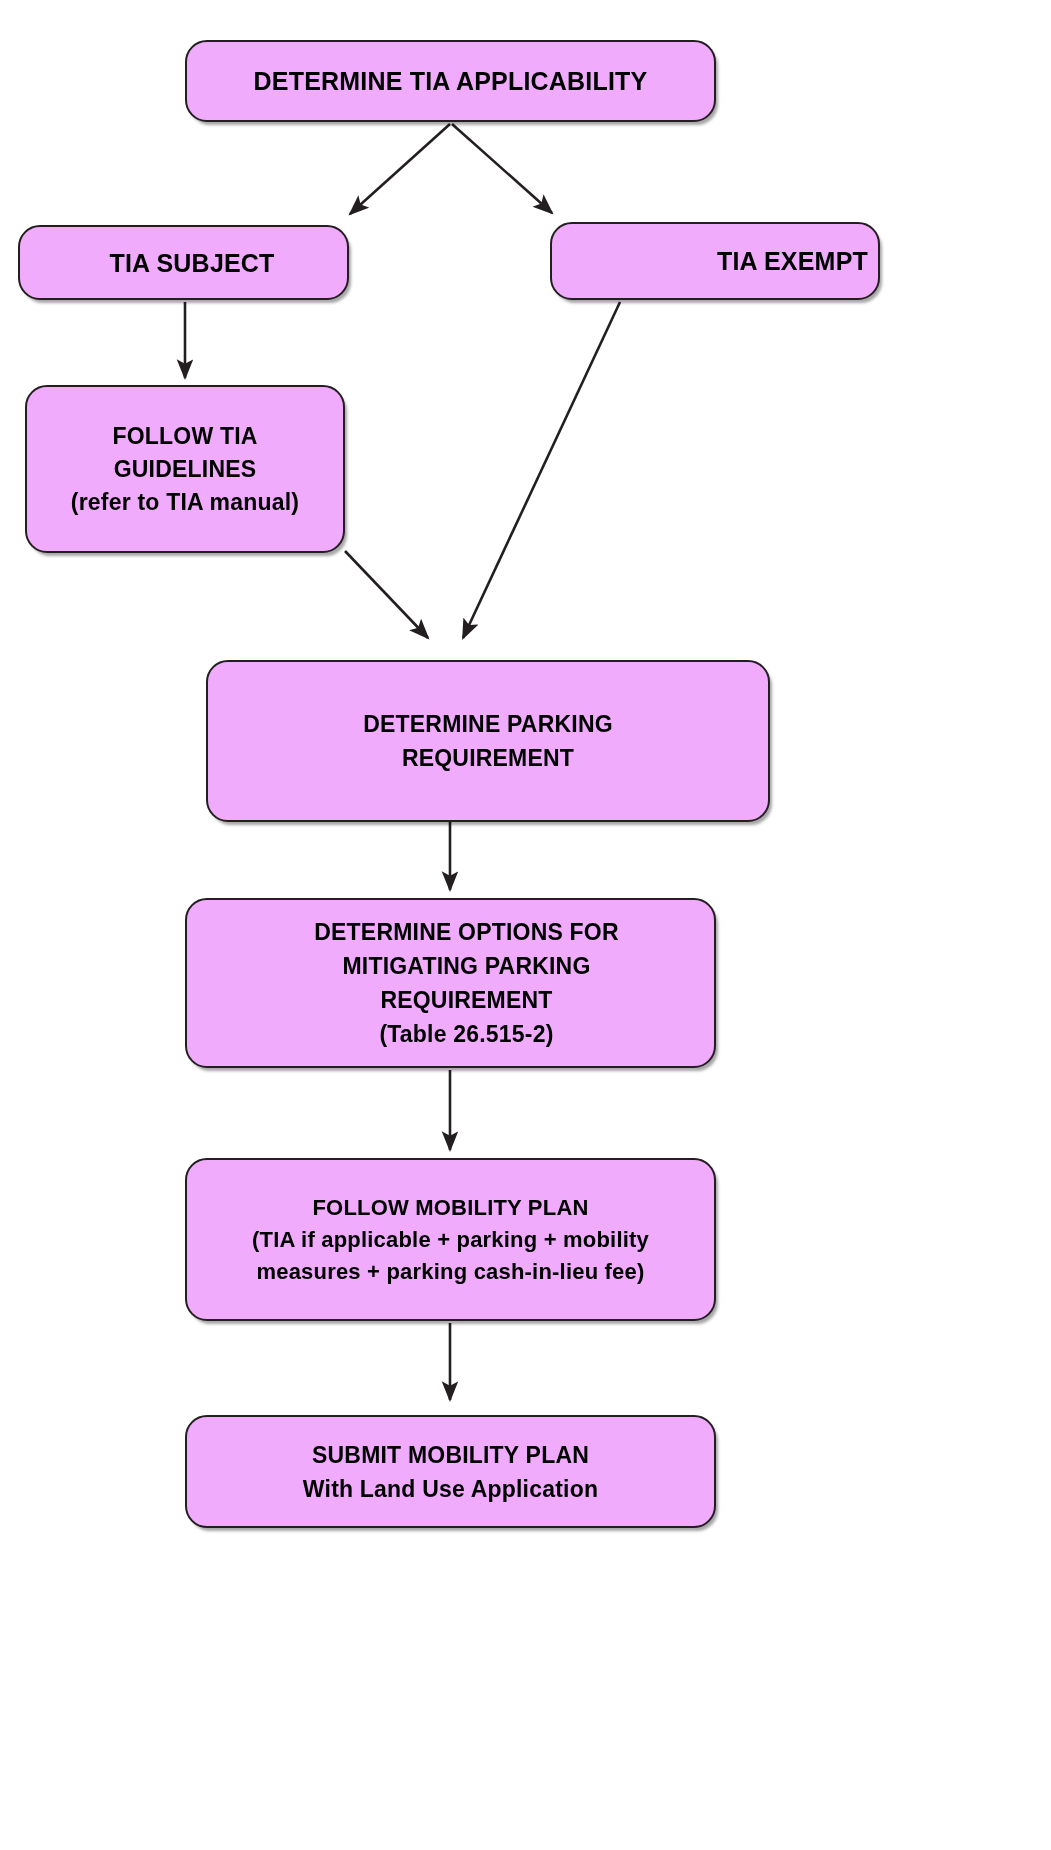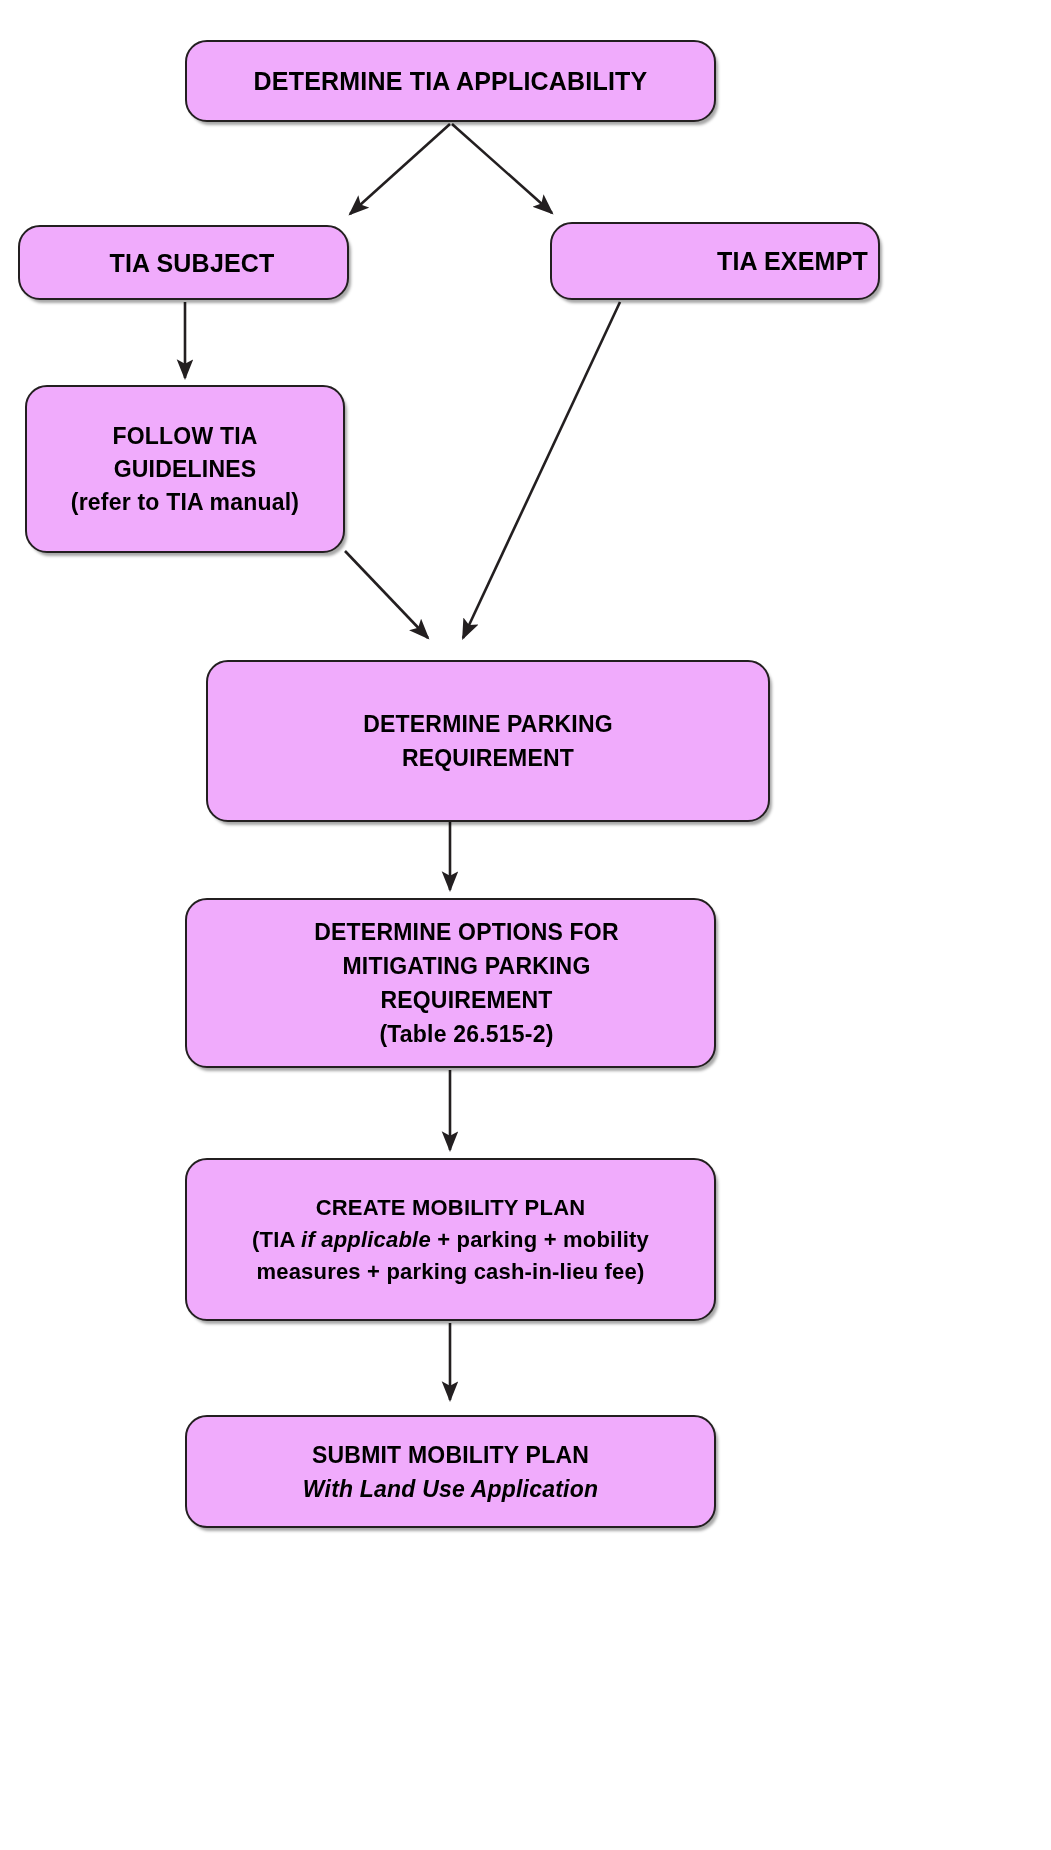--- a/index.html
+++ b/index.html
@@ -52,21 +52,20 @@
     box-sizing: border-box;
   }
   .node .ln {
     display: block;
     white-space: nowrap;
   }
   .node .ln.wrap {
     white-space: normal;
   }
   .ital {
-    font-style: italic;
   }
 
   
   #node-applicability {
     left: 185px;  top: 40px;   width: 531px;  height: 82px;
     font-size: 25px; line-height: 30px;
   }
   #node-tia-subject {
     left: 18px;   top: 225px;  width: 331px;  height: 75px;
     font-size: 25px; line-height: 30px; padding-left: 17px;
@@ -179,21 +178,21 @@
     <div class="lines">
       <span class="ln">DETERMINE OPTIONS FOR</span>
       <span class="ln">MITIGATING PARKING</span>
       <span class="ln">REQUIREMENT</span>
       <span class="ln">(Table 26.515-2)</span>
     </div>
   </div>
 
   <div class="node" id="node-create-plan">
     <div class="lines">
-      <span class="ln">CREATE MOBILITY PLAN</span>
+      <span class="ln">FOLLOW MOBILITY PLAN</span>
       <span class="ln wrap"><span>(TIA </span><span class="ital">if applicable</span><span> + parking + mobility measures + parking cash-in-lieu fee)</span></span>
     </div>
   </div>
 
   <div class="node" id="node-submit-plan">
     <div class="lines">
       <span class="ln">SUBMIT MOBILITY PLAN</span>
       <span class="ln ital">With Land Use Application</span>
     </div>
   </div>

